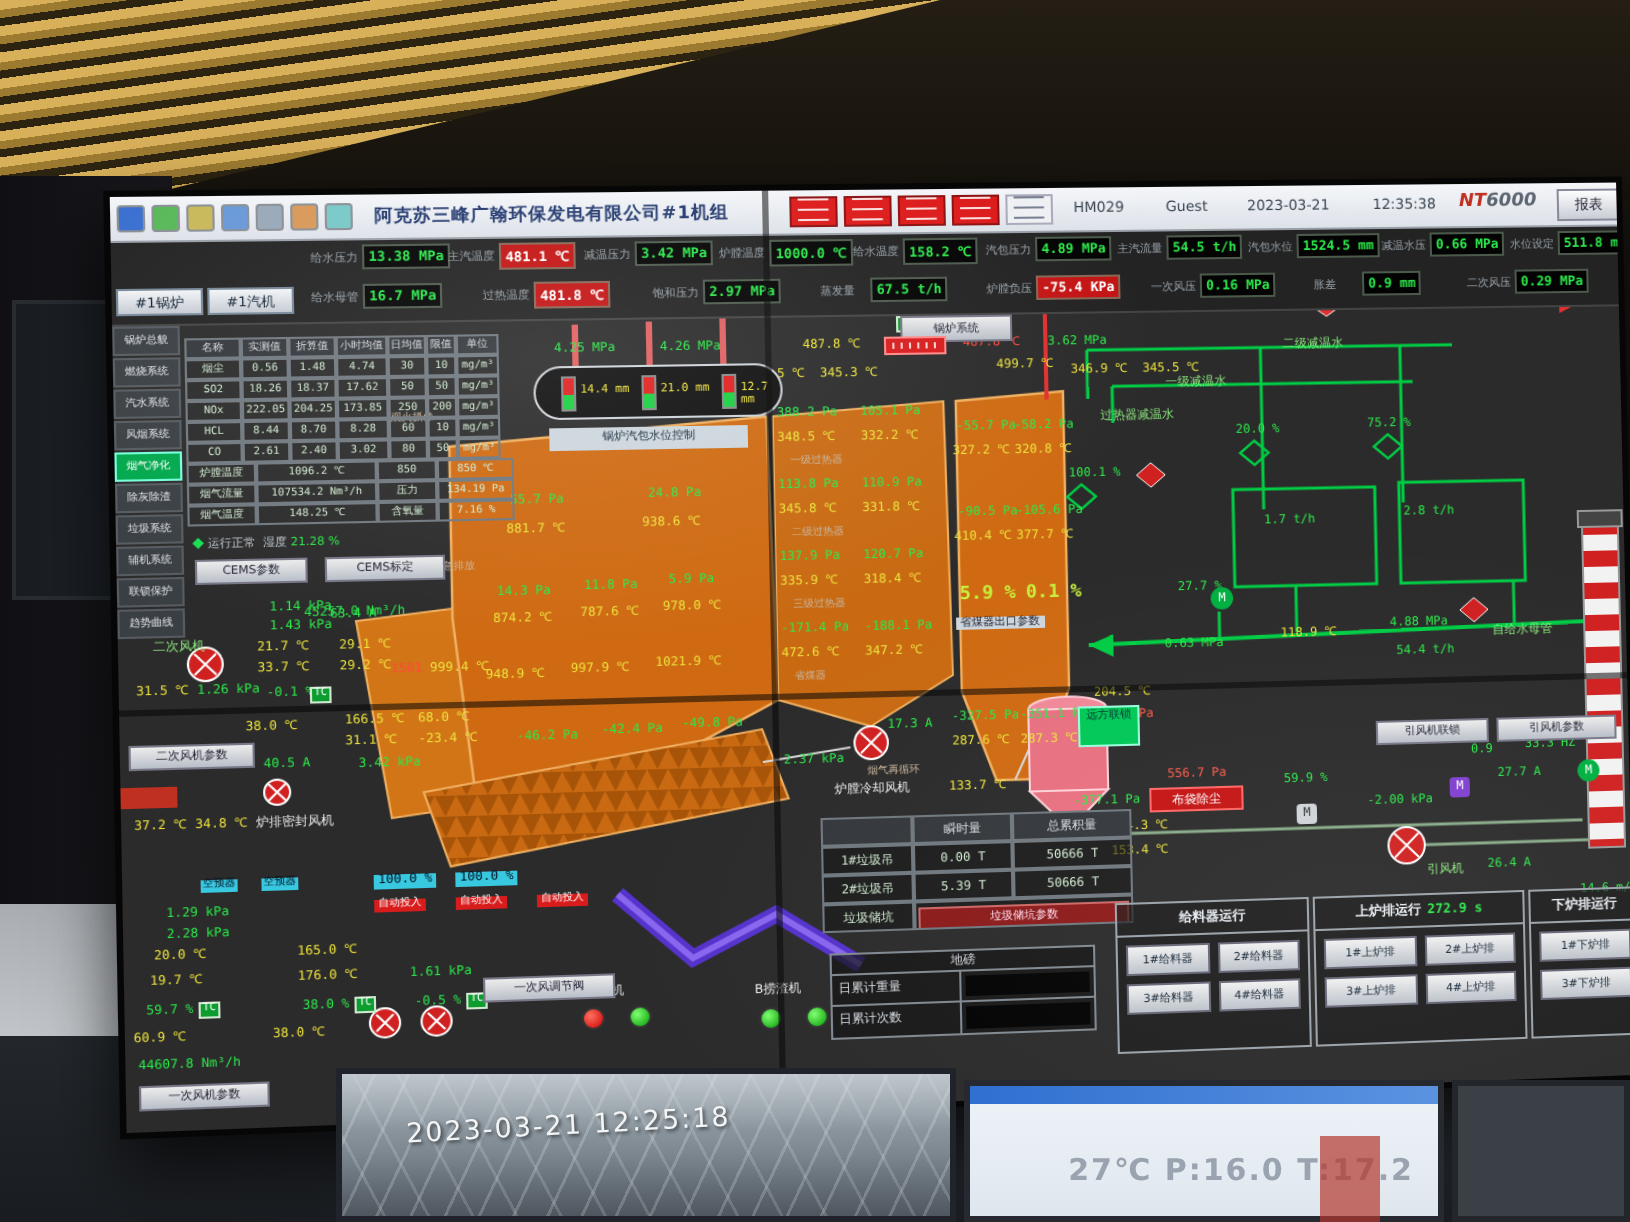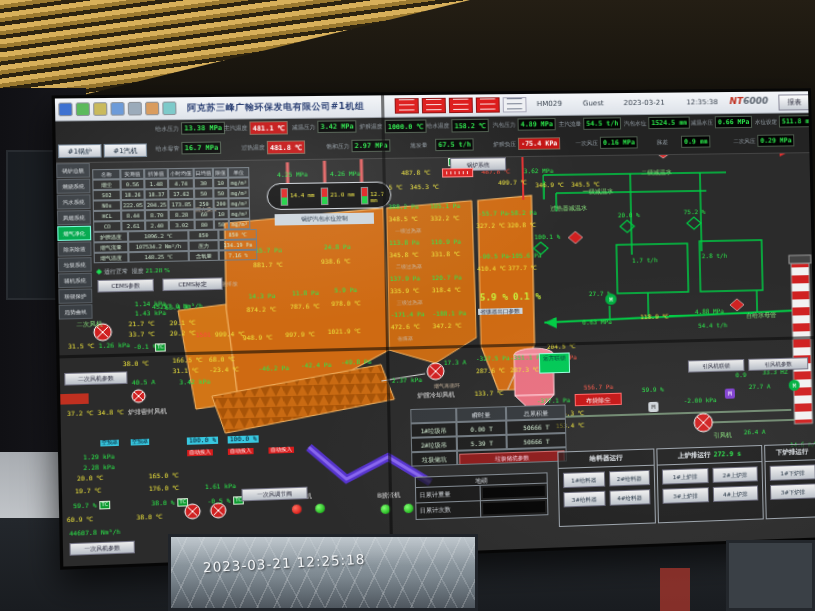--- a/index.html
+++ b/index.html
@@ -658,18 +658,22 @@
       <div class="seam-v"></div>
       <div class="seam-h"></div>
       <div class="glare"></div>
     </div>
   </div>
 
   <div class="monitor-cctv">
     <div class="cctv-truss"></div>
     <span class="cam-ts">2023-03-21 12:25:18</span>
   </div>
+  <div class="monitor-amb">
+    <div class="amb-bar"></div>
+    <span class="amb-text">27℃ P:16.0 T:17.2</span>
+  </div>
   <div class="monitor-right"></div>
   <div class="poster-red"></div>
 
   <div class="watermark">
   </div>
 </div>
 
 </body></html>

